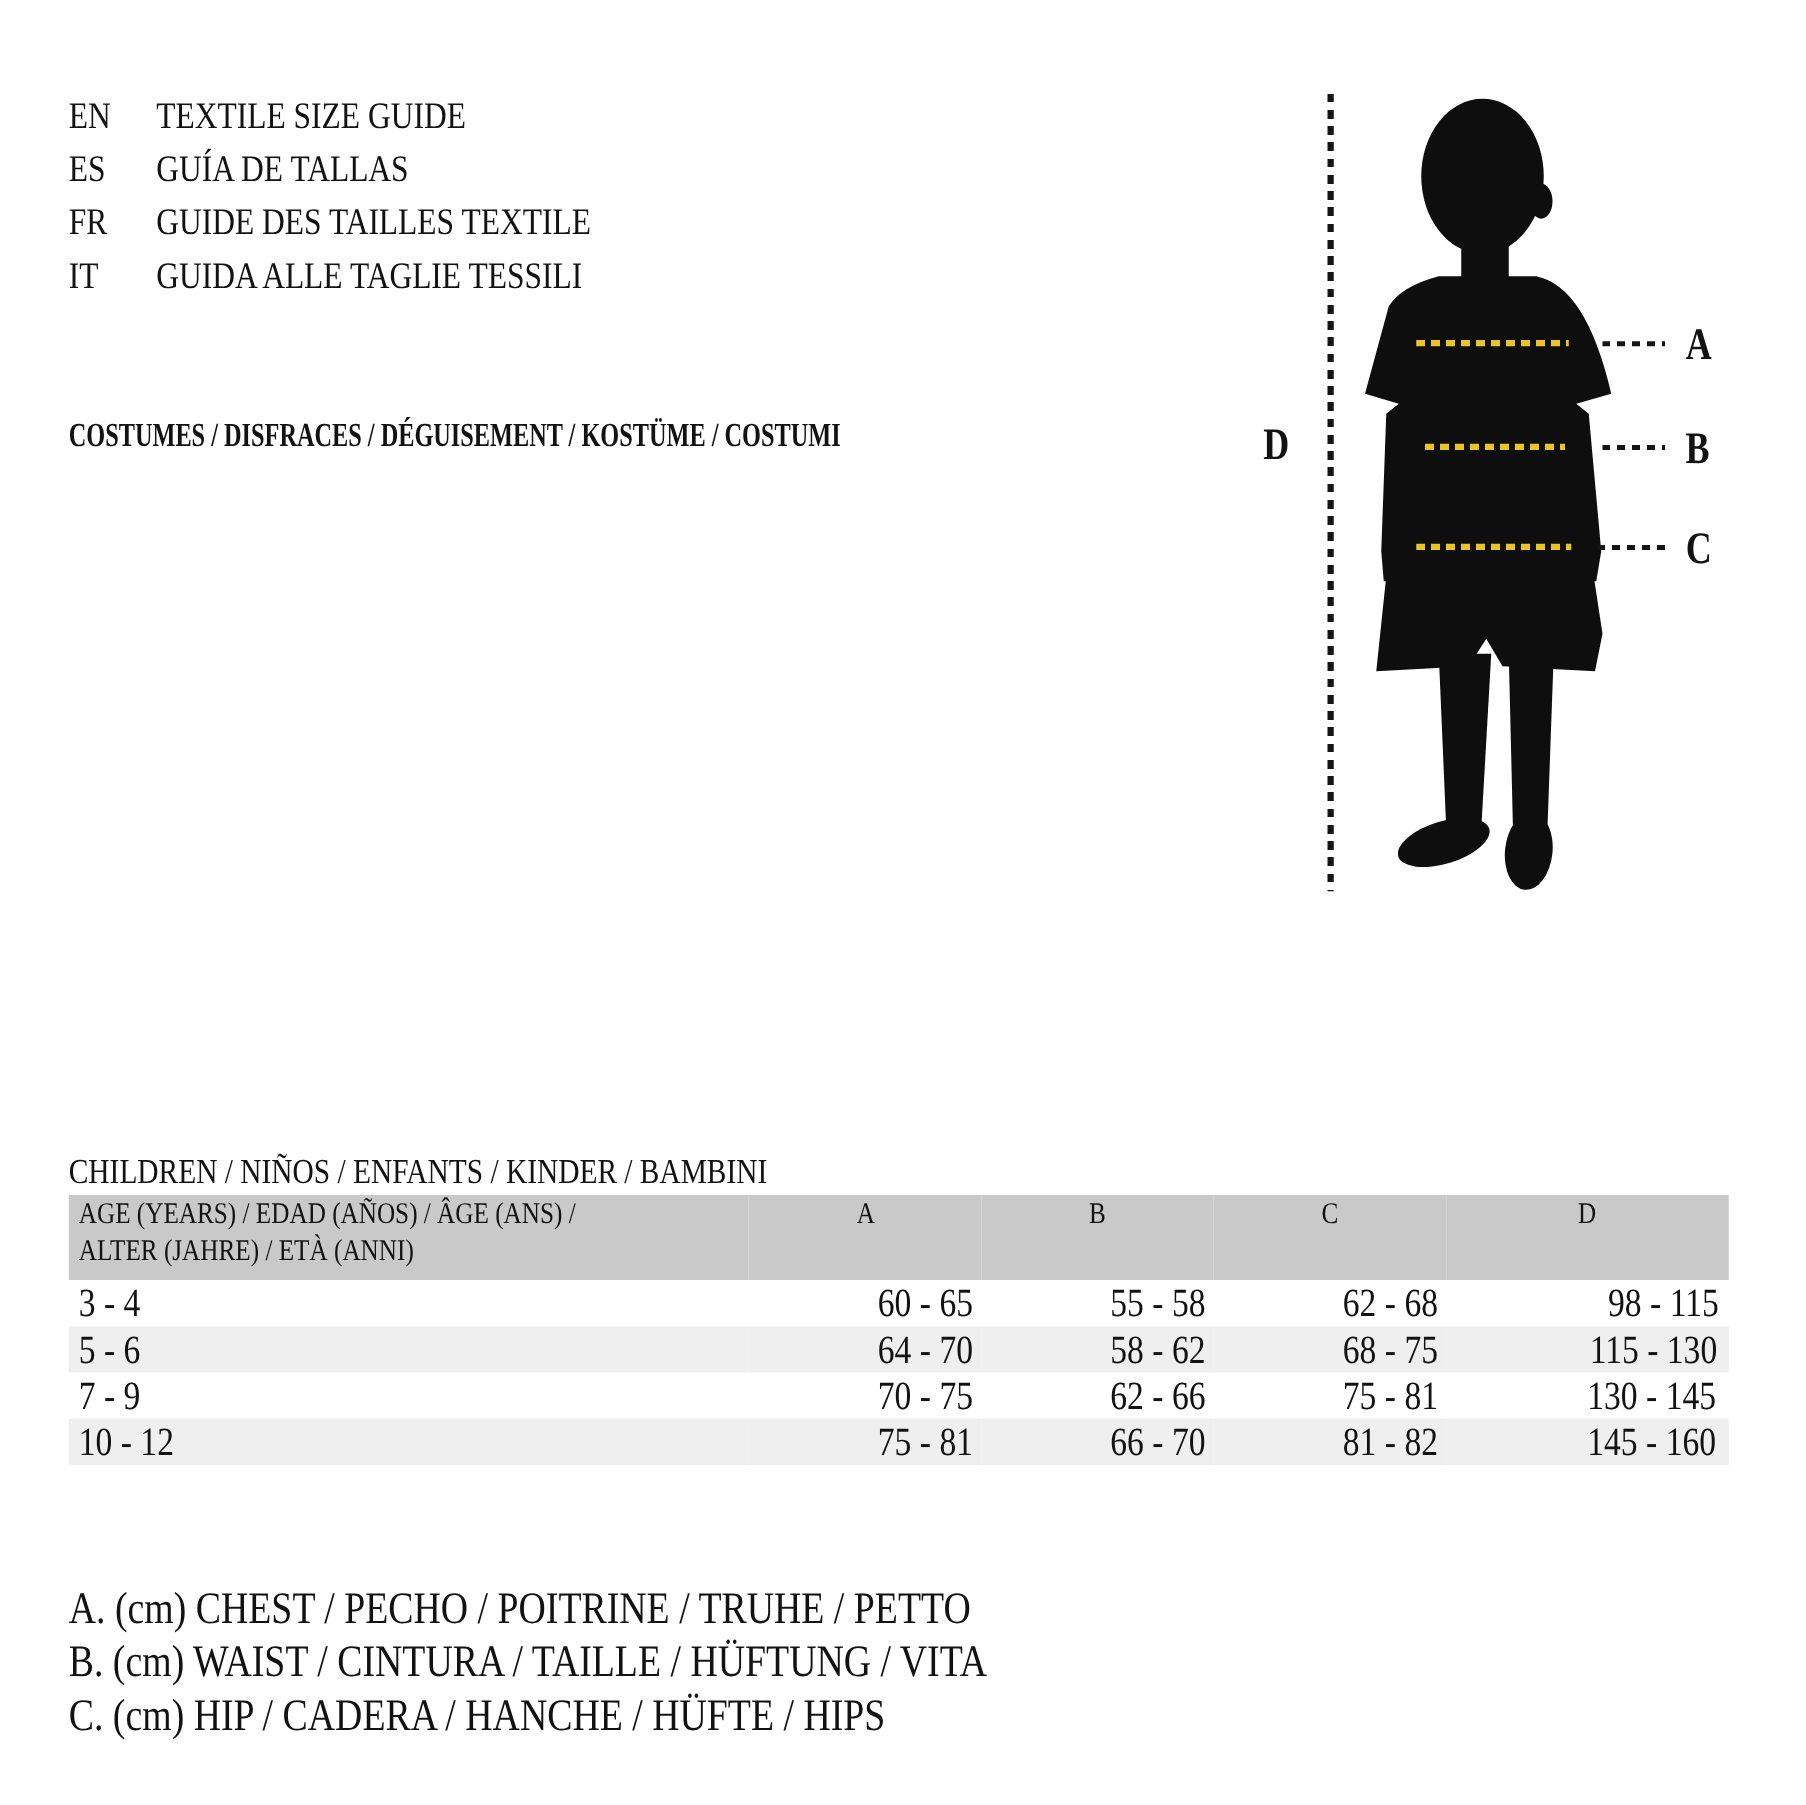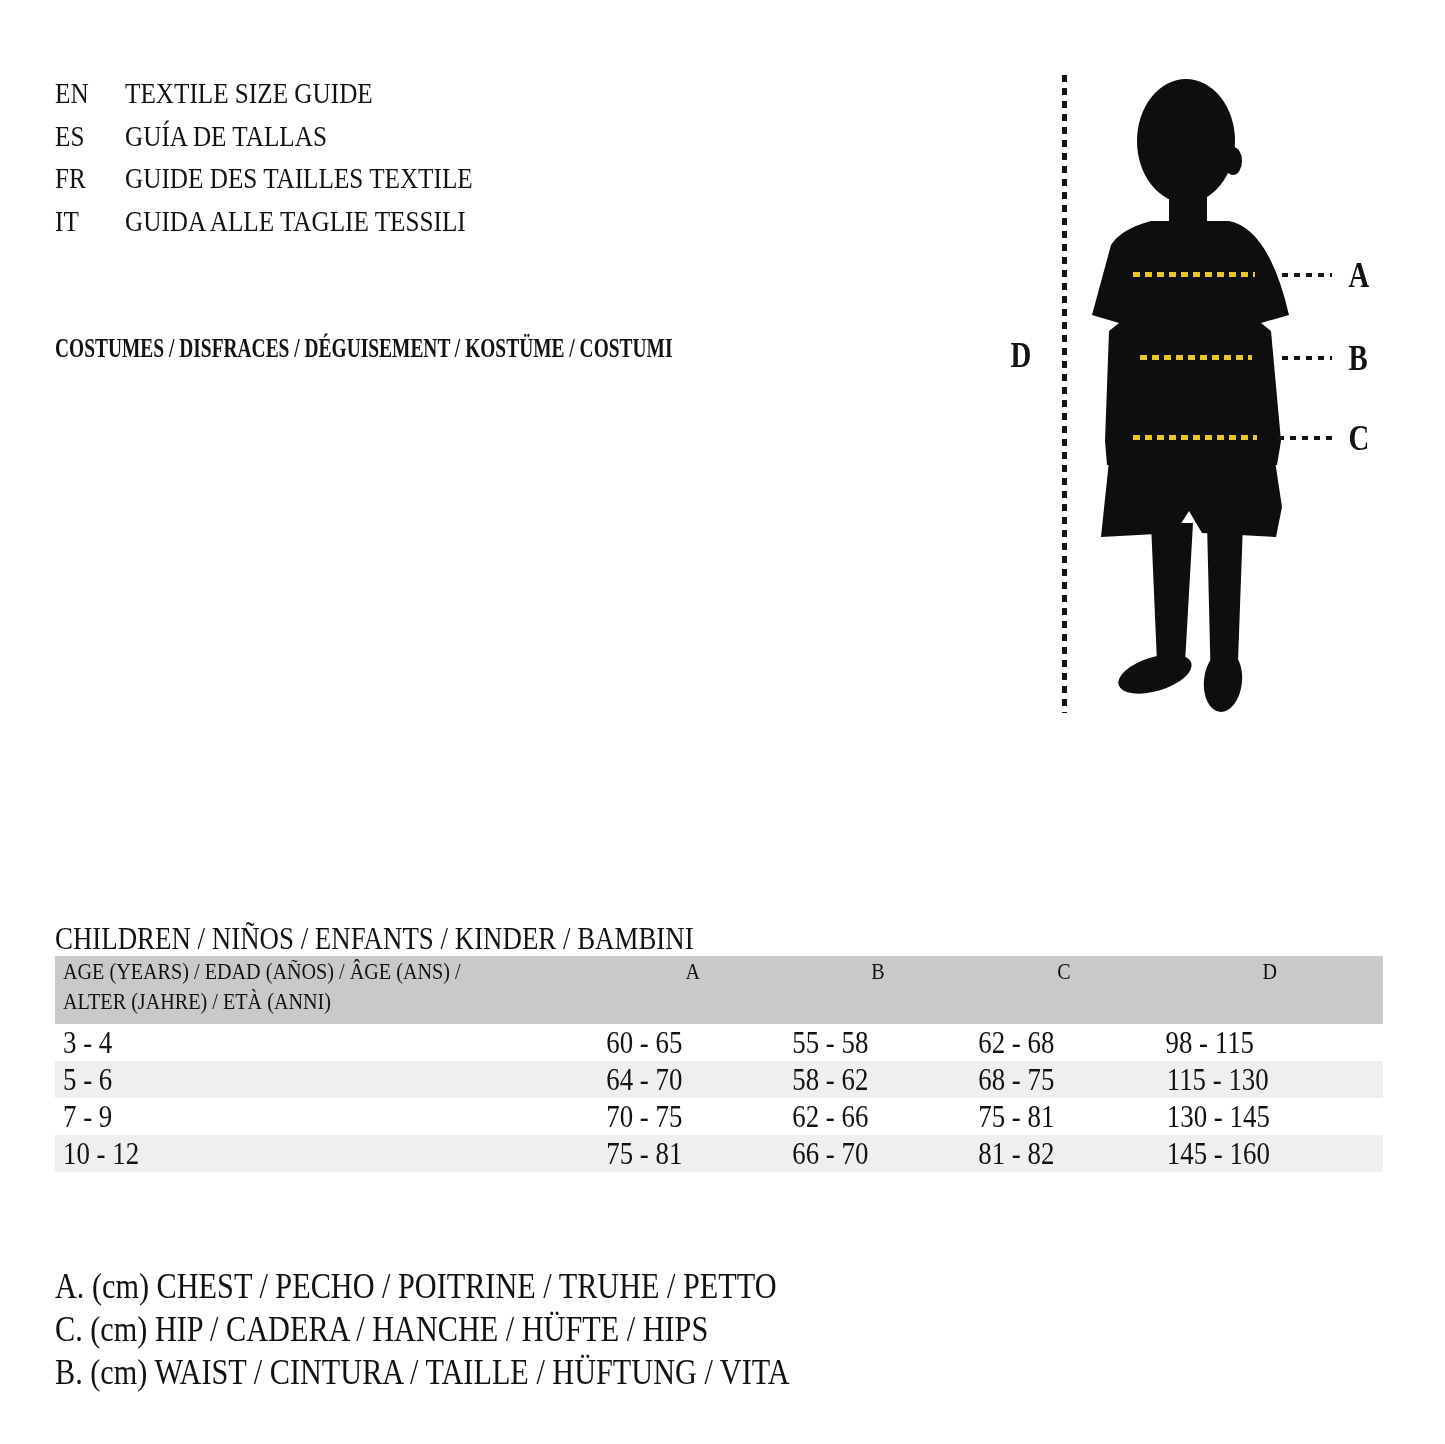--- a/index.html
+++ b/index.html
@@ -40,29 +40,29 @@
   .ydash.yc{left:1133px;top:435px;width:124px;}
   .mlabel{position:absolute;font-size:36px;font-weight:700;line-height:40px;}
   .mlabel .cond-c{transform:scaleX(0.8);}
   .mlabel.a{left:1346px;top:255px;}
   .mlabel.b{left:1346px;top:338px;}
   .mlabel.c{left:1346px;top:418px;}
   .mlabel.d{left:1008px;top:335px;}
 
   
   .tbl-wrap{position:absolute;left:55px;top:920px;width:1328px;}
-  .tbl-heading{font-size:32px;line-height:36px;height:36px;}
+  .tbl-heading{font-size:28px;line-height:36px;height:36px;}
   table.size{border-collapse:collapse;table-layout:fixed;width:1328px;}
   table.size th, table.size td{padding:0;font-weight:400;}
   thead tr{background:var(--table-header-bg,#c9c9c9);height:68px;}
   thead th{vertical-align:top;font-size:24px;line-height:30px;padding-top:4px;}
   thead th.agecol{text-align:left;padding-left:8px;}
   tbody tr{height:34px;font-size:32px;}
   tbody tr:nth-child(even){background:var(--table-row-alt-bg,#efefef);}
-  tbody td{text-align:left;vertical-align:middle;}
+  tbody td{text-align:right;vertical-align:middle;}
   tbody td.agecol{text-align:left;padding-left:8px;}
 
   
   .legend{position:absolute;left:55px;top:1265px;font-size:36px;}
   .legend-line{line-height:43px;}
 </style>
 </head>
 <body>
 
 <div class="page">
@@ -182,17 +182,17 @@
           <td><span class="cond-c">66 - 70</span></td>
           <td><span class="cond-c">81 - 82</span></td>
           <td><span class="cond-c">145 - 160</span></td>
         </tr>
       </tbody>
     </table>
   </div>
 
   <div class="legend">
     <div class="legend-line"><span class="cond">A. (cm) CHEST / PECHO / POITRINE / TRUHE / PETTO</span></div>
+    <div class="legend-line"><span class="cond">B. (cm) WAIST / CINTURA / TAILLE / HÜFTUNG / VITA</span></div>
     <div class="legend-line"><span class="cond">C. (cm) HIP / CADERA / HANCHE / HÜFTE / HIPS</span></div>
-    <div class="legend-line"><span class="cond">B. (cm) WAIST / CINTURA / TAILLE / HÜFTUNG / VITA</span></div>
   </div>
 
 </div>
 
 </body></html>

